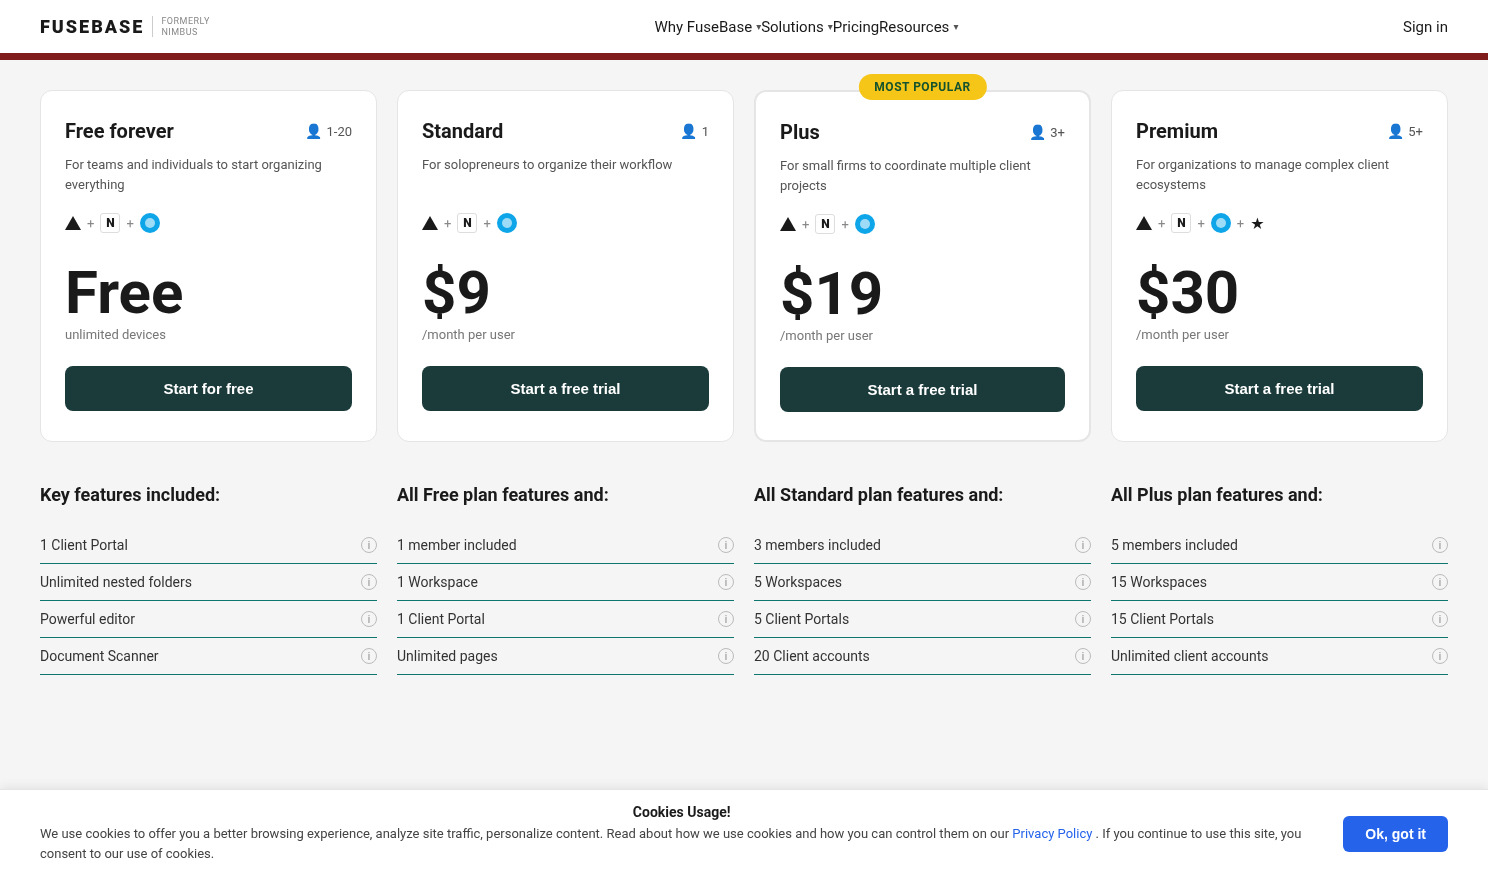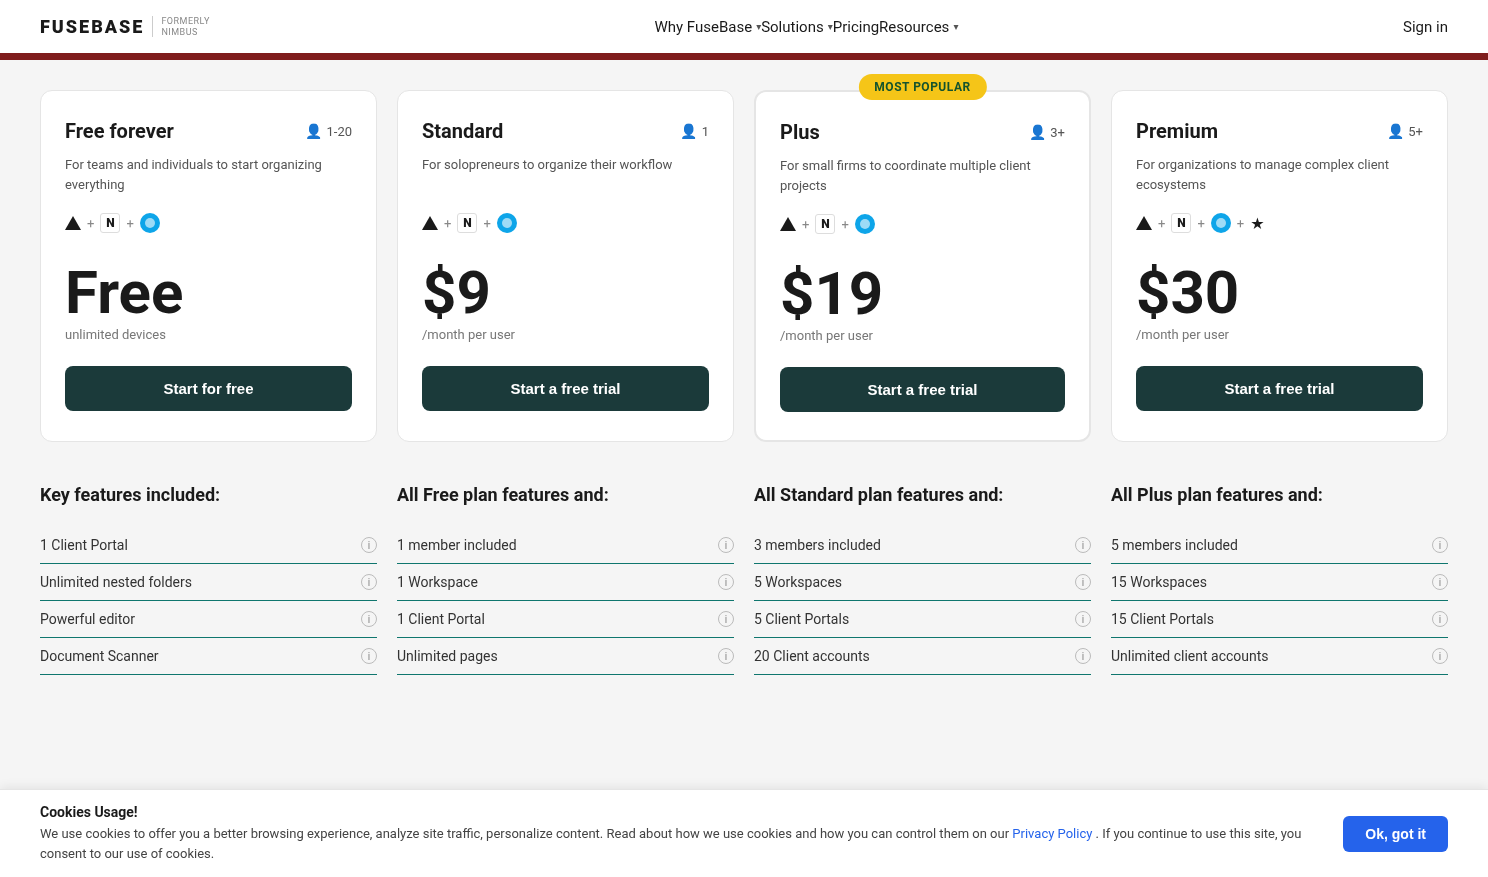--- a/index.html
+++ b/index.html
@@ -245,21 +245,21 @@
       background: #fff;
       border-top: 1px solid #e5e5e5;
       padding: 14px 40px;
       display: flex;
       align-items: center;
       gap: 20px;
       z-index: 200;
       box-shadow: 0 -2px 10px rgba(0,0,0,0.08);
     }
     .cookie-text-block { flex: 1; }
-    .cookie-title { font-weight: 700; font-size: 14px; margin-bottom: 4px; }
+    .cookie-title { font-weight: 700; font-size: 14px; margin-bottom: 4px; text-align: center; }
     .cookie-body { font-size: 13px; color: #444; line-height: 1.5; }
     .cookie-body a { color: #2563eb; text-decoration: none; }
     .cookie-ok {
       background: #2563eb;
       color: #fff;
       border: none;
       border-radius: 6px;
       padding: 10px 22px;
       font-size: 14px;
       font-weight: 700;

